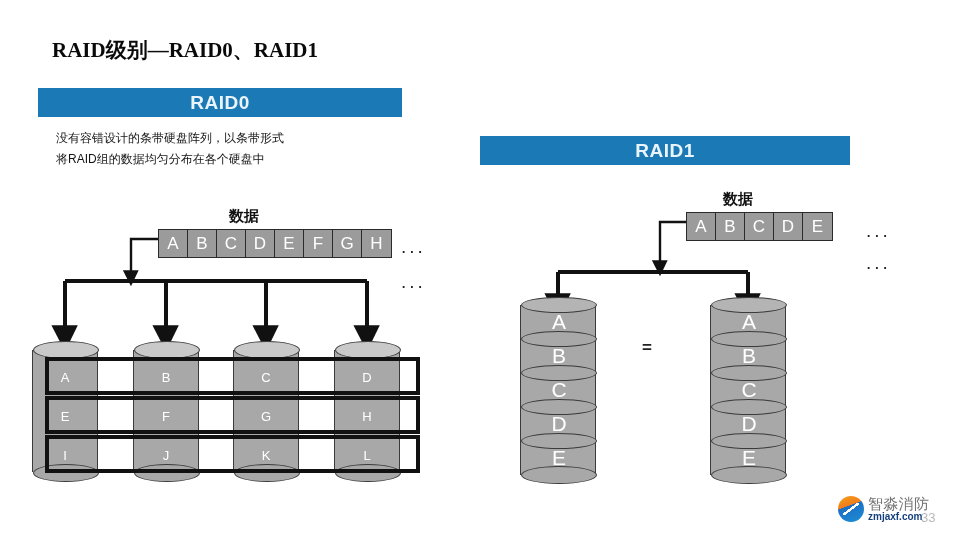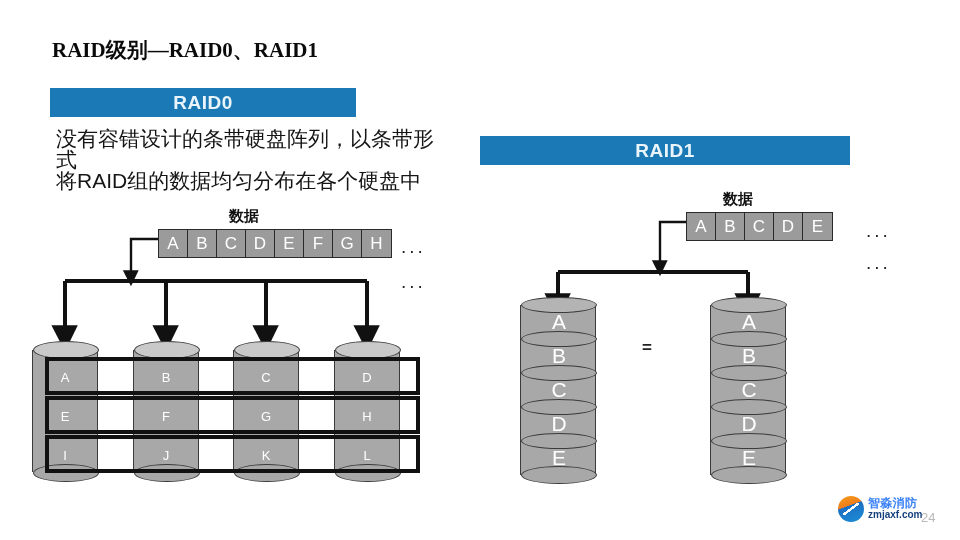--- a/index.html
+++ b/index.html
@@ -37,27 +37,27 @@
     display: flex;
     align-items: center;
     justify-content: center;
   }
   .section-bar .bar-label {
     color: #eaf4fb;
     font-size: 19px;
     font-weight: 700;
     letter-spacing: 0.5px;
   }
-  #bar-raid0 { left: 50px;  top: 88px; width: 306px; }
+  #bar-raid0 { left: 38px;  top: 88px; width: 364px; }
   #bar-raid1 { left: 480px; top: 88px; width: 370px; margin-top: 48px; }
 
   
   .section-desc {
     position: absolute;
-    font-size: 21px;
+    font-size: 12px;
     line-height: 21px;
     color: #151515;
     white-space: pre-line;
   }
   #desc-raid0 { left: 56px;  top: 128px; width: 380px; }
   #desc-raid1 { left: 482px; top: 128px; width: 372px; }
 
   
   .data-label {
     position: absolute;
@@ -234,21 +234,21 @@
   #watermark-logo::after {
     content: "";
     position: absolute;
     left: 5px; top: 7px;
     width: 16px; height: 12px;
     background:
       linear-gradient(to bottom right, transparent 44%, #ffffff 44%, #ffffff 56%, transparent 56%);
   }
   #watermark-text { line-height: 1.05; }
   #watermark-cn {
-    font-size: 12px; font-weight: 700; color: #3b82f6;
+    font-size: 15px; font-weight: 400; color: #737373;
     letter-spacing: 0.3px;
   }
   #watermark-url {
     font-size: 10px; font-weight: 700; color: #15407d;
   }
   #page-number {
     position: absolute;
     left: 921px; top: 510px;
     font-size: 13px;
     color: #b9b9b9;
@@ -411,21 +411,21 @@
       <div class="seg-ellipse"></div>
       <div class="seg-letter">D</div>
     </div>
     <div class="stack-seg">
       <div class="seg-ellipse"></div>
       <div class="stack-bottom"></div>
       <div class="seg-letter">E</div>
     </div>
   </div>
 
-  <div id="page-number">24</div>
+  <div id="page-number">33</div>
 
   <div id="watermark">
     <div id="watermark-logo"></div>
     <div id="watermark-text">
       <div id="watermark-cn">智淼消防</div>
       <div id="watermark-url">zmjaxf.com</div>
     </div>
   </div>
 
 </div>

